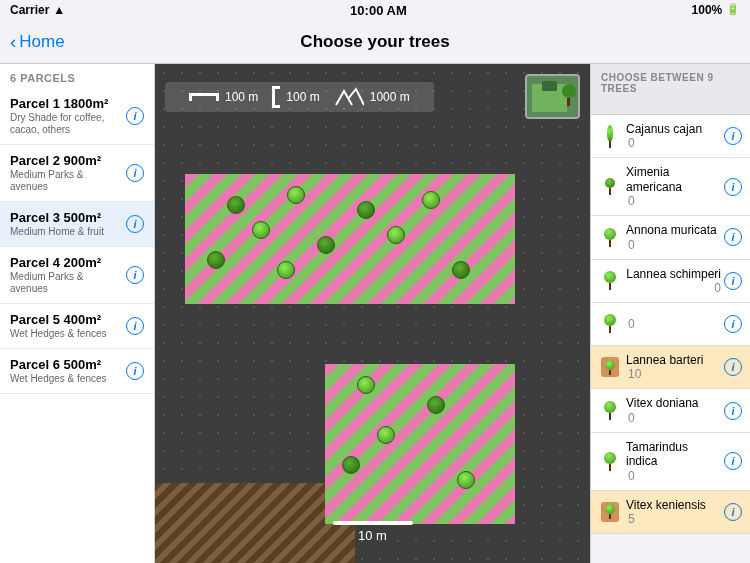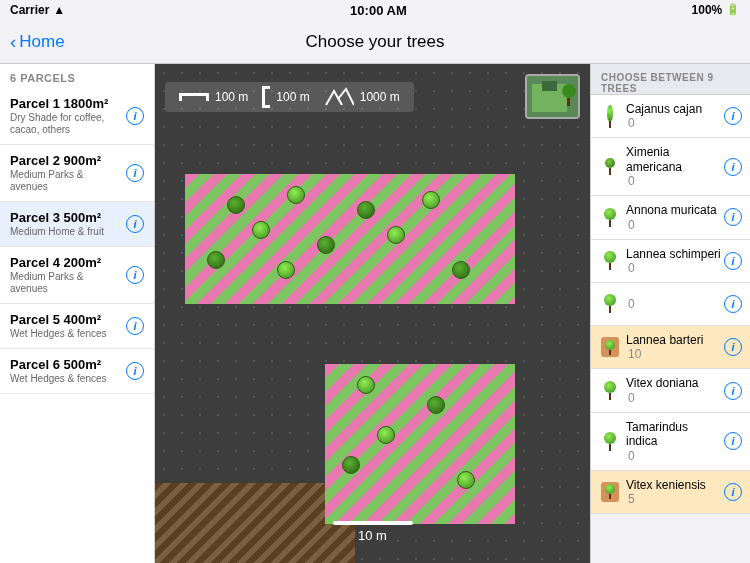--- a/index.html
+++ b/index.html
@@ -17,21 +17,21 @@
     
     .nav-bar {
       position: absolute; top: 20px; left: 0; right: 0; height: 44px;
       background: #f2f2f7; border-bottom: 1px solid #c8c8cc;
       display: flex; align-items: center; justify-content: center; z-index: 100;
     }
     .nav-back {
       position: absolute; left: 10px; color: #007aff; font-size: 17px;
       display: flex; align-items: center; gap: 3px; cursor: pointer;
     }
-    .nav-title { font-size: 17px; font-weight: 400; color: #000; }
+    .nav-title { font-size: 17px; font-weight: 700; color: #000; }
 
     
     .main-layout {
       position: absolute; top: 64px; left: 0; right: 0; bottom: 0;
       display: flex;
     }
 
     
     .left-sidebar {
       width: 155px; background: #fff; border-right: 1px solid #d0d0d0;
@@ -68,21 +68,21 @@
       background-size: 18px 18px;
     }
 
     
     .map-overlay-top {
       position: absolute; top: 10px; left: 10px; right: 10px;
       display: flex; align-items: center; justify-content: space-between; z-index: 10;
     }
     .scale-bar {
       display: flex; align-items: center; gap: 6px; background: rgba(255,255,255,0.15);
-      padding: 4px 14px; border-radius: 4px;
+      padding: 4px 24px; border-radius: 4px;
     }
     .scale-item { display: flex; align-items: center; gap: 3px; color: #fff; font-size: 12px; font-weight: 500; }
     .map-thumb {
       width: 55px; height: 45px; background: #5a8a5a; border: 2px solid #aaa;
       border-radius: 4px; overflow: hidden; position: relative;
     }
 
     
     .pink-parcel {
       position: absolute;
@@ -126,21 +126,21 @@
         #7a6040 6px, #7a6040 12px
       );
     }
 
     
     .right-sidebar {
       width: 160px; background: #f2f2f7; border-left: 1px solid #d0d0d0;
       overflow-y: auto; flex-shrink: 0;
     }
     .trees-header {
-      padding: 8px 10px 0; font-size: 10px; font-weight: 700; color: #888;
+      padding: 8px 10px 20px; font-size: 10px; font-weight: 700; color: #888;
       letter-spacing: 0.5px; text-transform: uppercase;
       border-bottom: 1px solid #d0d0d0; background: #e8e8ef;
     }
     .tree-item {
       padding: 7px 8px; border-bottom: 1px solid #ddd;
       display: flex; align-items: center; background: #fff;
       cursor: pointer;
     }
     .tree-item.highlighted { background: #fde8c0; }
     .tree-icon {
@@ -368,21 +368,21 @@
       <div class="info-btn tree-info">i</div>
     </div>
 
     <div class="tree-item">
       <div class="tree-icon">
         <div class="tree-stick">
           <div style="width:12px; height:12px; border-radius:50%; background: radial-gradient(circle at 40% 35%, #90ee50, #3a8a20);"></div>
           <div class="tree-stem"></div>
         </div>
       </div>
-      <div style="flex:1;">
+      <div style="flex:1;text-align:right;">
         <div class="tree-name">Lannea schimperi</div>
         <span class="tree-count">0</span>
       </div>
       <div class="info-btn tree-info">i</div>
     </div>
 
     <div class="tree-item">
       <div class="tree-icon">
         <div class="tree-stick">
           <div style="width:12px; height:12px; border-radius:50%; background: radial-gradient(circle at 40% 35%, #90ee50, #3a8a20);"></div>

